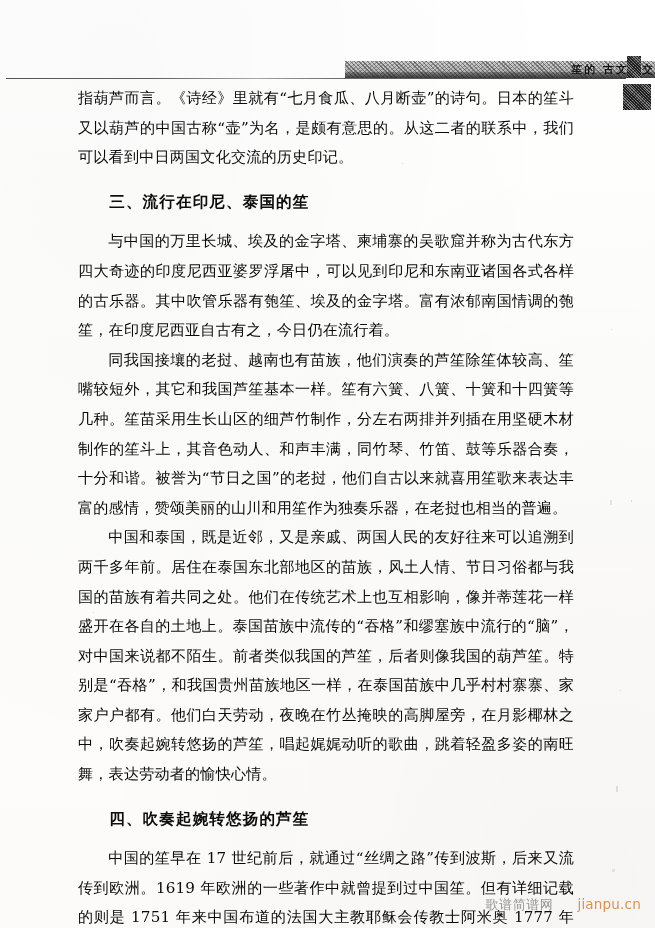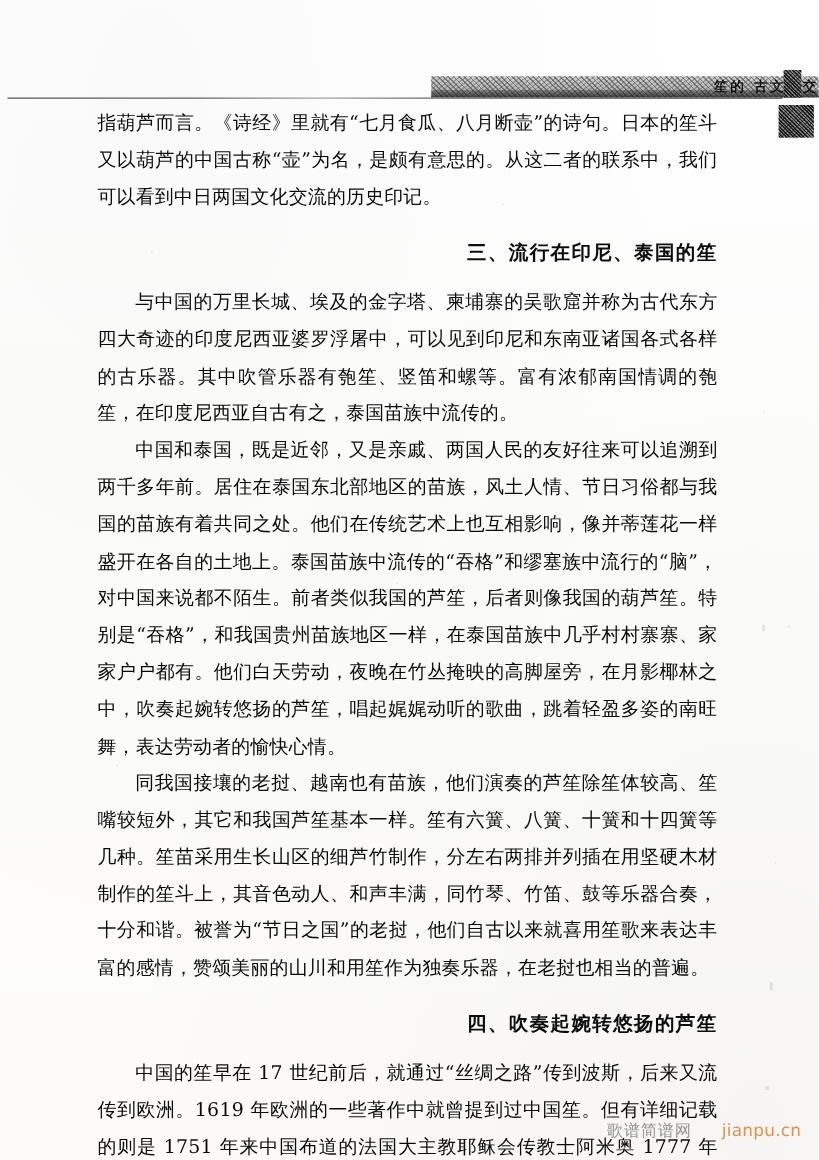--- a/index.html
+++ b/index.html
@@ -147,21 +147,20 @@
 
   h2.section {
     margin: 0;
     font-size: 15.6px;
     line-height: 29.6px;
     font-weight: bold;
     color: #0d0d0d;
     letter-spacing: 1.1px;
     text-indent: 2em;
     font-family: "DejaVu Sans", "Liberation Sans", sans-serif;
-    text-align: right;
   }
 
   .gap-sm { height: 10px; }
   .gap-md { height: 15px; }
 
   
   .watermark {
     position: absolute;
     right: 14px;
     bottom: 14px;
@@ -229,25 +228,25 @@
   <div class="chip chip-lower"></div>
 
   <div class="content">
 
     <p class="para noindent">指葫芦而言。《诗经》里就有“七月食瓜、八月断壶”的诗句。日本的笙斗又以葫芦的中国古称“壶”为名，是颇有意思的。从这二者的联系中，我们可以看到中日两国文化交流的历史印记。</p>
 
     <div class="gap-md"></div>
     <h2 class="section">三、流行在印尼、泰国的笙</h2>
     <div class="gap-sm"></div>
 
-    <p class="para">与中国的万里长城、埃及的金字塔、柬埔寨的吴歌窟并称为古代东方四大奇迹的印度尼西亚婆罗浮屠中，可以见到印尼和东南亚诸国各式各样的古乐器。其中吹管乐器有匏笙、竖笛和螺等。富有浓郁南国情调的匏笙，在印度尼西亚自古有之，泰国苗族中流传的。</p>
+    <p class="para">与中国的万里长城、埃及的金字塔、柬埔寨的吴歌窟并称为古代东方四大奇迹的印度尼西亚婆罗浮屠中，可以见到印尼和东南亚诸国各式各样的古乐器。其中吹管乐器有匏笙、埃及的金字塔。富有浓郁南国情调的匏笙，在印度尼西亚自古有之，今日仍在流行着。</p>
+
+    <p class="para">同我国接壤的老挝、越南也有苗族，他们演奏的芦笙除笙体较高、笙嘴较短外，其它和我国芦笙基本一样。笙有六簧、八簧、十簧和十四簧等几种。笙苗采用生长山区的细芦竹制作，分左右两排并列插在用坚硬木材制作的笙斗上，其音色动人、和声丰满，同竹琴、竹笛、鼓等乐器合奏，十分和谐。被誉为“节日之国”的老挝，他们自古以来就喜用笙歌来表达丰富的感情，赞颂美丽的山川和用笙作为独奏乐器，在老挝也相当的普遍。</p>
 
     <p class="para">中国和泰国，既是近邻，又是亲戚、两国人民的友好往来可以追溯到两千多年前。居住在泰国东北部地区的苗族，风土人情、节日习俗都与我国的苗族有着共同之处。他们在传统艺术上也互相影响，像并蒂莲花一样盛开在各自的土地上。泰国苗族中流传的“吞格”和缪塞族中流行的“脑”，对中国来说都不陌生。前者类似我国的芦笙，后者则像我国的葫芦笙。特别是“吞格”，和我国贵州苗族地区一样，在泰国苗族中几乎村村寨寨、家家户户都有。他们白天劳动，夜晚在竹丛掩映的高脚屋旁，在月影椰林之中，吹奏起婉转悠扬的芦笙，唱起娓娓动听的歌曲，跳着轻盈多姿的南旺舞，表达劳动者的愉快心情。</p>
-
-    <p class="para">同我国接壤的老挝、越南也有苗族，他们演奏的芦笙除笙体较高、笙嘴较短外，其它和我国芦笙基本一样。笙有六簧、八簧、十簧和十四簧等几种。笙苗采用生长山区的细芦竹制作，分左右两排并列插在用坚硬木材制作的笙斗上，其音色动人、和声丰满，同竹琴、竹笛、鼓等乐器合奏，十分和谐。被誉为“节日之国”的老挝，他们自古以来就喜用笙歌来表达丰富的感情，赞颂美丽的山川和用笙作为独奏乐器，在老挝也相当的普遍。</p>
 
     <div class="gap-md"></div>
     <h2 class="section">四、吹奏起婉转悠扬的芦笙</h2>
     <div class="gap-sm"></div>
 
     <p class="para">中国的笙早在 17 世纪前后，就通过“丝绸之路”传到波斯，后来又流传到欧洲。1619 年欧洲的一些著作中就曾提到过中国笙。但有详细记载的则是 1751 年来中国布道的法国大主教耶稣会传教士阿米奥 1777 年回国述职休假时，将中国笙带回欧洲。1780 年，侨居俄国圣彼得堡的丹麦管风琴制造家柯斯尼克，依照笙的簧片原理，制造了管风琴中的簧片拉手、从此欧洲的管风琴才普遍使用了自由簧，柯斯尼克也因此成为欧洲自由簧乐器的发明者、而扬名于世。</p>
 
   </div>
 
   <div class="stray" style="left:616px; top:786px; width:2px; height:6px; opacity:.45;"></div>

